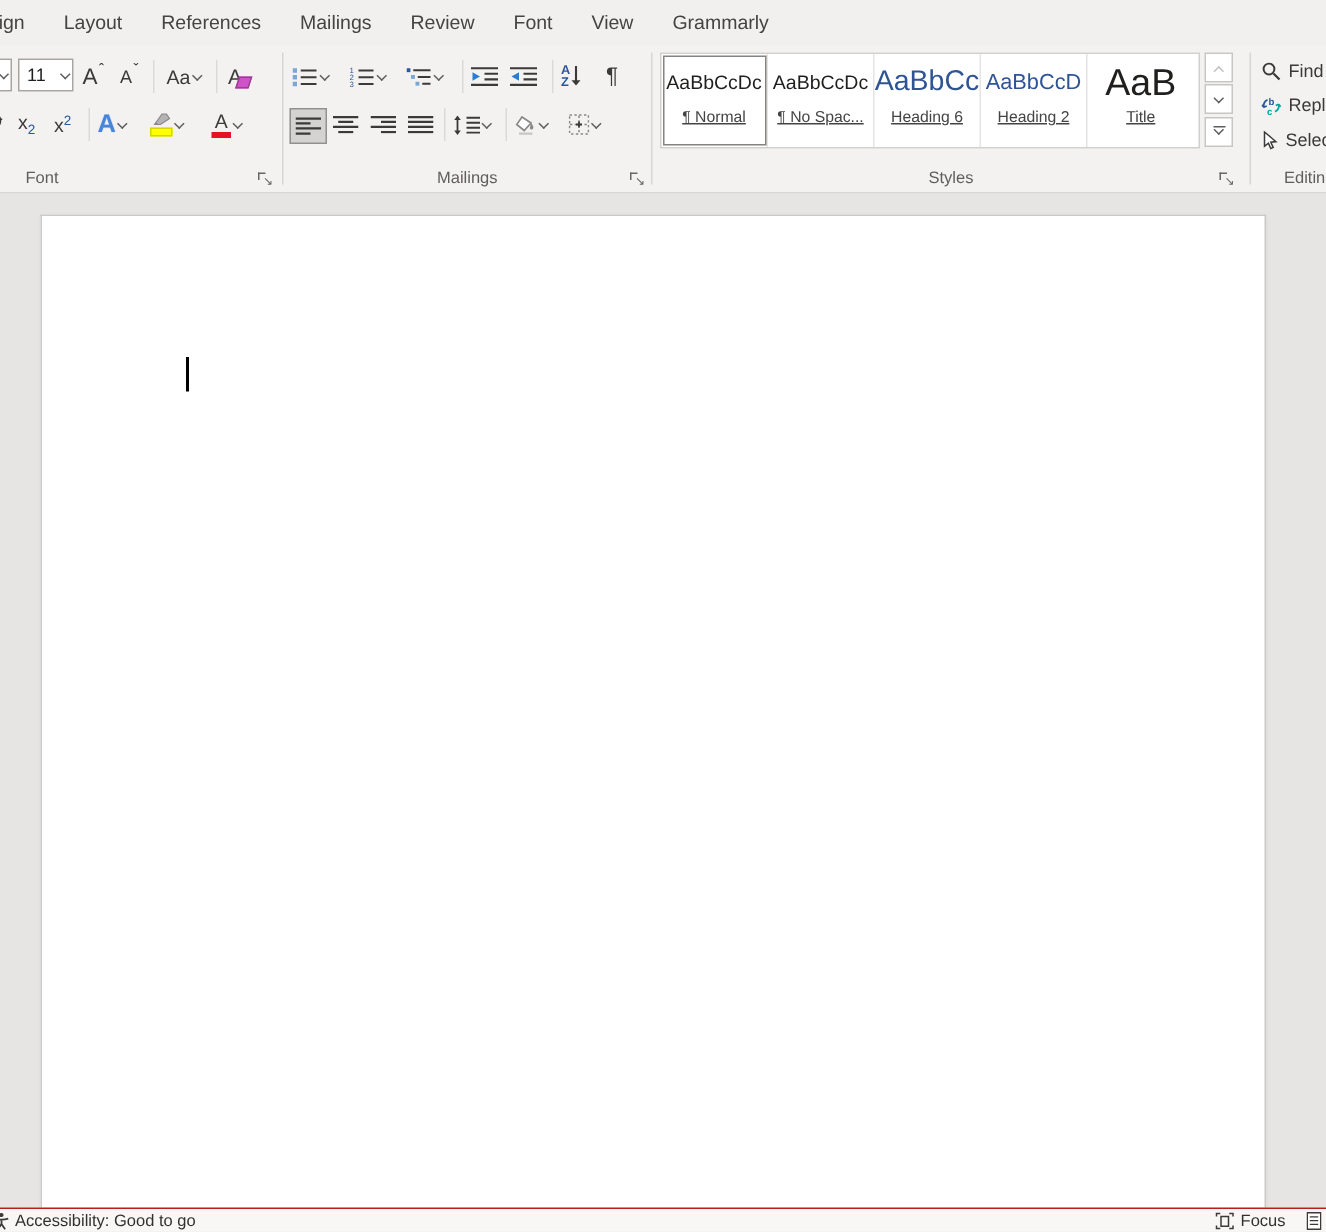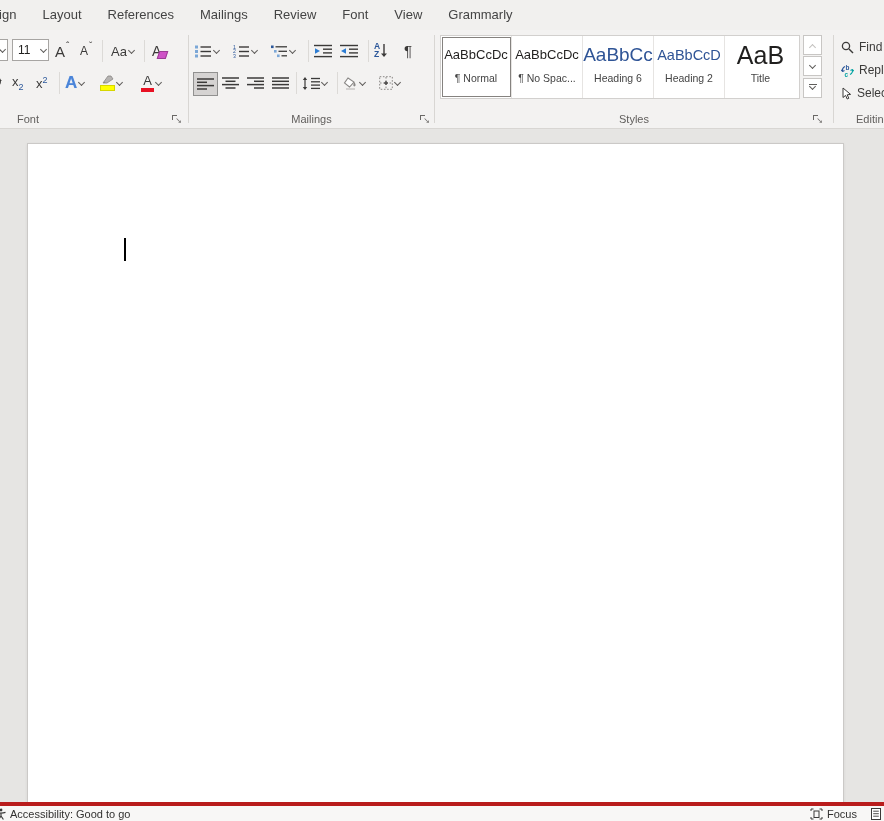--- a/index.html
+++ b/index.html
@@ -43,39 +43,39 @@
     transform:skewX(-18deg);margin-left:-3px;margin-top:8px;}
   .fragclip{position:absolute;overflow:hidden;height:24px;}
   .fragclip span{display:inline-block;margin-left:-13px;font-size:13px;text-decoration:line-through;color:#3b3a39;}
   
   .gallery{position:absolute;background:#fff;border:1px solid #d2d0ce;display:flex;box-sizing:border-box;}
   .tile{width:71px;border-right:1px solid #e6e4e2;box-sizing:border-box;overflow:hidden;
     display:flex;flex-direction:column;align-items:center;justify-content:flex-start;padding-top:6px;cursor:default;}
   .tile:last-child{border-right:none;}
   .tile.selected{outline:1px solid #85827f;outline-offset:-2px;}
   .tile .preview{white-space:nowrap;line-height:26px;height:26px;}
-  .tile .stylename{font-size:10.5px;color:#444;margin-top:4px;white-space:nowrap;}
+  .tile .stylename{font-size:10.5px;color:#444;margin-top:4px;white-space:nowrap;text-decoration:underline;}
   .p-normal{font-size:13px;color:#201f1e;}
   .p-h1{font-size:19px;color:#2f5496;}
   .p-h2{font-size:14.5px;color:#2f5496;}
   .p-title{font-size:25px;color:#201f1e;}
   .galbtn{width:19px;height:20px;background:#fff;border:1px solid #c8c6c4;box-sizing:border-box;
     display:flex;align-items:center;justify-content:center;}
   .galbtn.disabled .chev::after{border-color:#c3c1bf;}
   .morebar{display:block;width:8px;height:1.5px;background:#5f5d5b;margin:0 auto;}
   
   .editrow{position:absolute;display:flex;align-items:center;gap:5px;font-size:12px;color:#3b3a39;white-space:nowrap;}
   
   .docarea{position:absolute;top:129px;left:0;right:0;bottom:15px;background:#e6e5e3;}
   .page{position:absolute;left:27px;top:14px;width:815px;bottom:0;background:#fff;
     border:1px solid #cbc9c7;border-bottom:none;box-shadow:0 1px 3px rgba(0,0,0,0.07);}
   .caret{position:absolute;left:96px;top:94px;width:1.5px;height:23px;background:#000;}
   
   .statusbar{position:absolute;left:0;right:0;bottom:0;height:15px;background:#f8f7f6;
-    border-top:4px solid #b91c1c;font-size:11px;color:#323130;}
+    border-top:1px solid #b91c1c;font-size:11px;color:#323130;}
   .sb-left{position:absolute;left:0;top:0;bottom:0;display:flex;align-items:center;}
   .sb-left .icoclip{margin-left:-5px;}
   .sb-right{position:absolute;right:3px;top:0;bottom:0;display:flex;align-items:center;}
   svg{display:block;}
 </style>
 </head>
 <body>
 
 <div class="menubar">
   <div class="tab clipped">Design</div>

